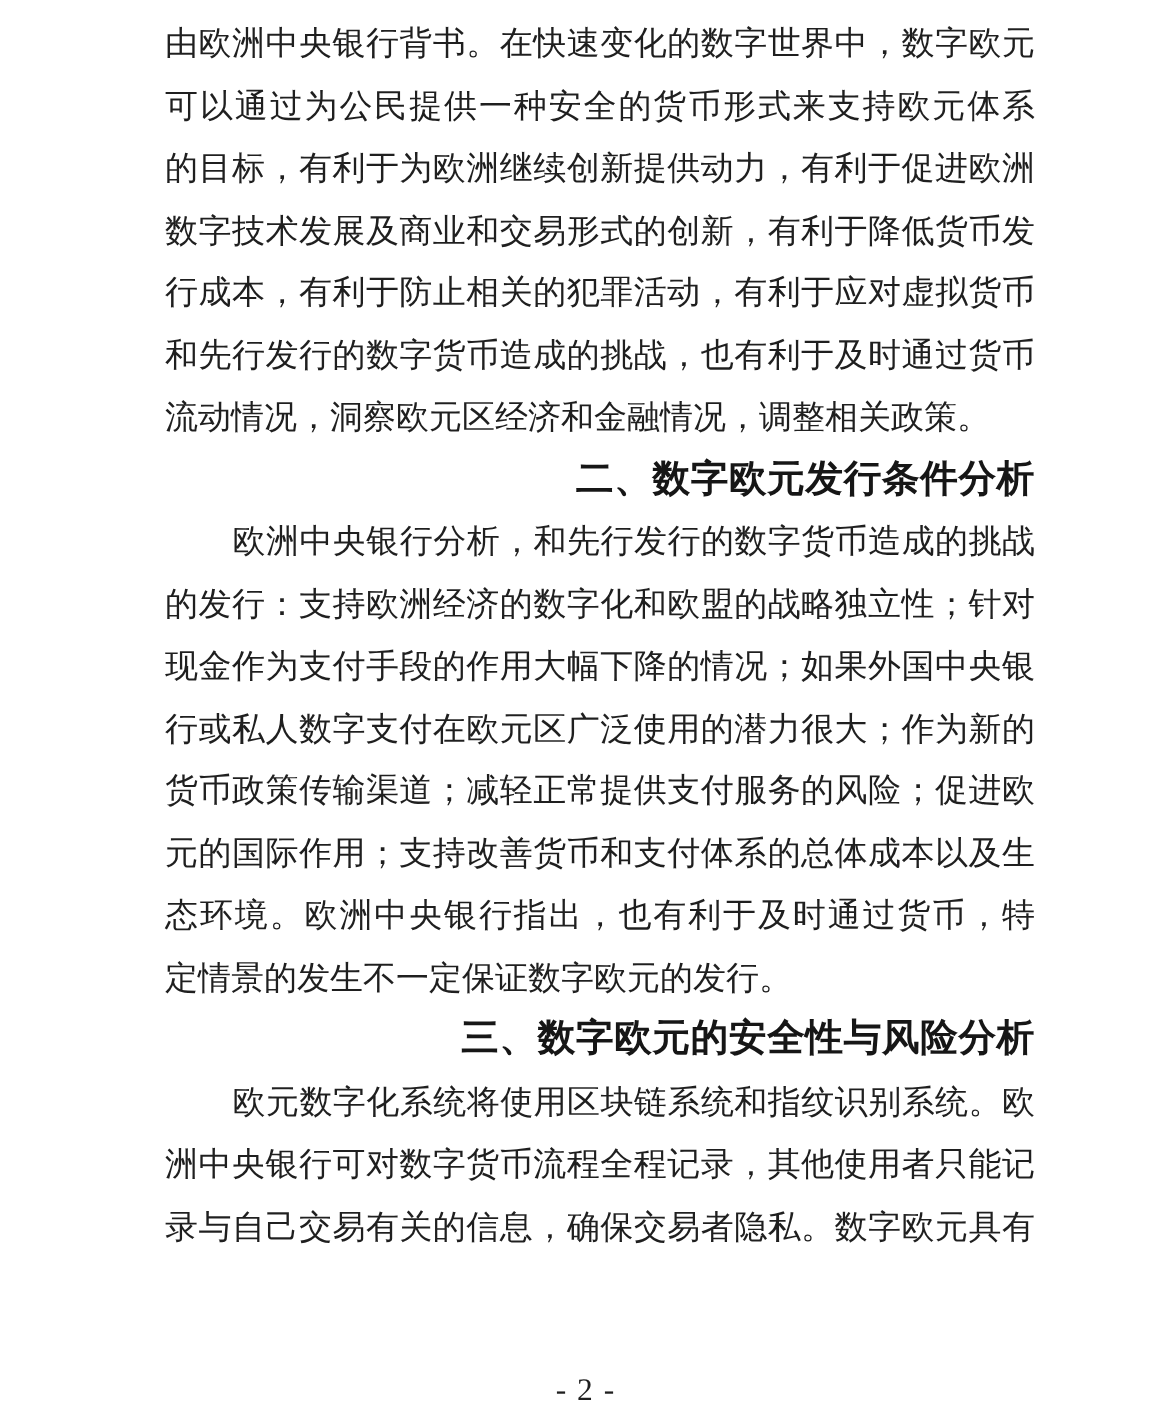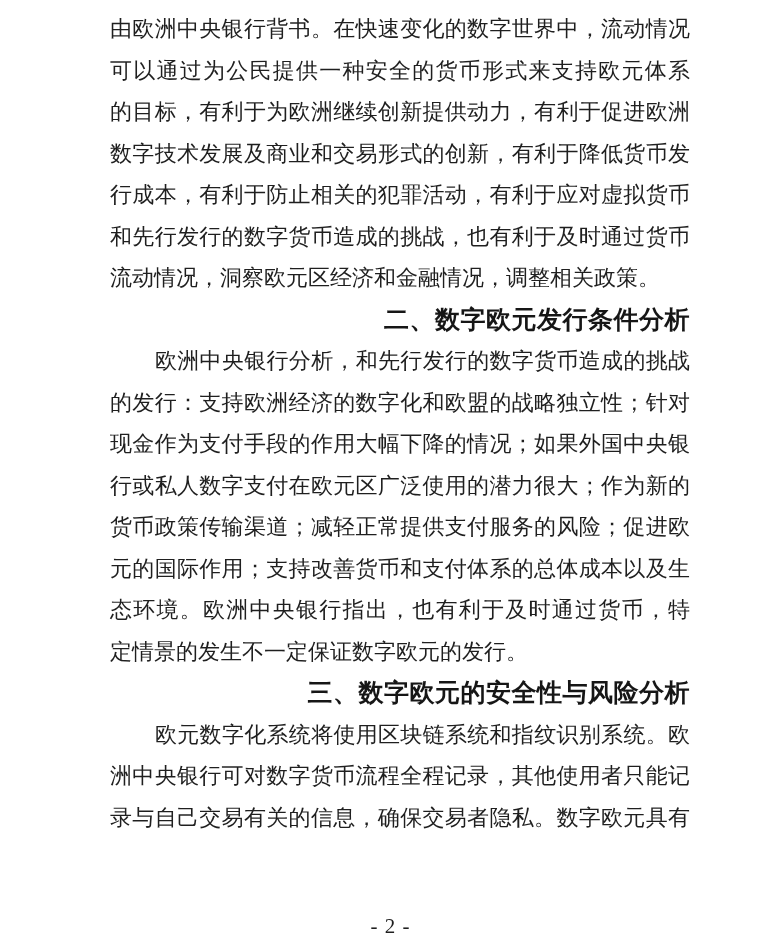--- a/index.html
+++ b/index.html
@@ -64,21 +64,21 @@
     font-family: "Liberation Serif", "DejaVu Serif", serif;
     color: #1f1f1f;
     letter-spacing: 1px;
   }
 </style>
 </head>
 <body>
 
 <div class="page">
   <div class="text-block">
-      <div class="line mid">由欧洲中央银行背书。在快速变化的数字世界中，流动情况</div>
+      <div class="line mid">由欧洲中央银行背书。在快速变化的数字世界中，数字欧元</div>
       <div class="line mid">可以通过为公民提供一种安全的货币形式来支持欧元体系</div>
       <div class="line mid">的目标，有利于为欧洲继续创新提供动力，有利于促进欧洲</div>
       <div class="line mid">数字技术发展及商业和交易形式的创新，有利于降低货币发</div>
       <div class="line mid">行成本，有利于防止相关的犯罪活动，有利于应对虚拟货币</div>
       <div class="line mid">和先行发行的数字货币造成的挑战，也有利于及时通过货币</div>
       <div class="line end">流动情况，洞察欧元区经济和金融情况，调整相关政策。</div>
       <div class="line heading">二、数字欧元发行条件分析</div>
       <div class="line start">欧洲中央银行分析，和先行发行的数字货币造成的挑战</div>
       <div class="line mid">的发行：支持欧洲经济的数字化和欧盟的战略独立性；针对</div>
       <div class="line mid">现金作为支付手段的作用大幅下降的情况；如果外国中央银</div>

